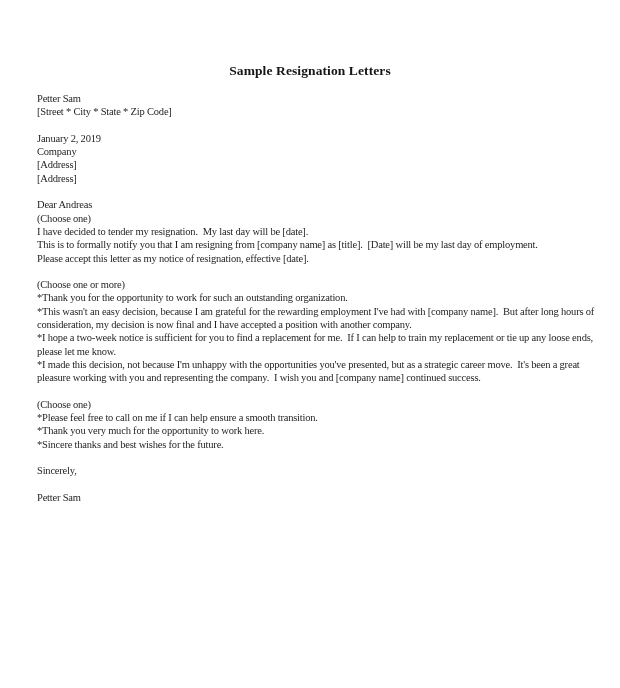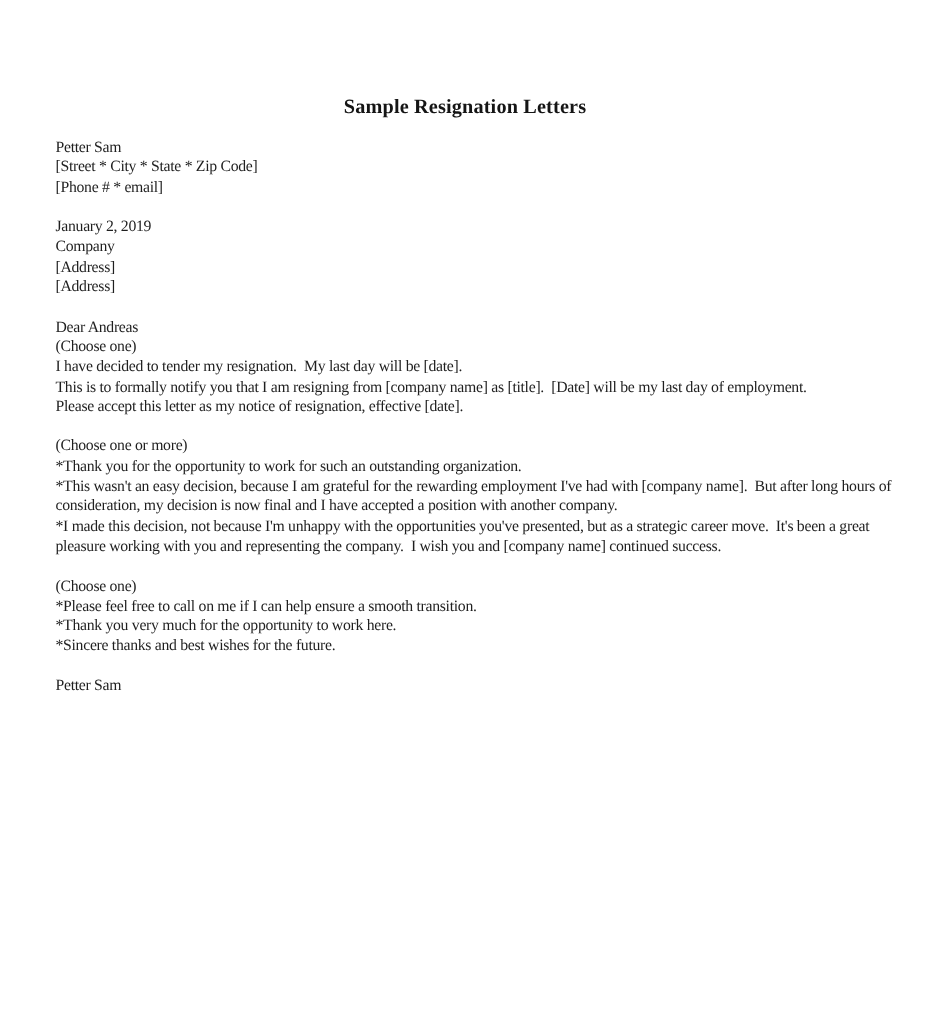--- a/index.html
+++ b/index.html
@@ -37,44 +37,47 @@
 </style>
 </head>
 <body>
 
 <div class="page">
   <h1 class="doc-title">Sample Resignation Letters</h1>
   <div class="letter-body">
       <div class="block">
         <div class="line">Petter Sam</div>
         <div class="line">[Street * City * State * Zip Code]</div>
-        <div class="line">[Phone # * email]</div>
       </div>
       <div class="block">
         <div class="line">January 2, 2019</div>
         <div class="line">Company</div>
         <div class="line">[Address]</div>
         <div class="line">[Address]</div>
       </div>
       <div class="block">
         <div class="line">Dear Andreas</div>
         <div class="line">(Choose one)</div>
         <div class="line">I have decided to tender my resignation.  My last day will be [date].</div>
         <div class="line">This is to formally notify you that I am resigning from [company name] as [title].  [Date] will be my last day of employment.</div>
         <div class="line">Please accept this letter as my notice of resignation, effective [date].</div>
       </div>
       <div class="block">
         <div class="line">(Choose one or more)</div>
         <div class="line">*Thank you for the opportunity to work for such an outstanding organization.</div>
         <div class="line">*This wasn't an easy decision, because I am grateful for the rewarding employment I've had with [company name].  But after long hours of consideration, my decision is now final and I have accepted a position with another company.</div>
+        <div class="line">*I hope a two-week notice is sufficient for you to find a replacement for me.  If I can help to train my replacement or tie up any loose ends, please let me know.</div>
         <div class="line">*I made this decision, not because I'm unhappy with the opportunities you've presented, but as a strategic career move.  It's been a great pleasure working with you and representing the company.  I wish you and [company name] continued success.</div>
       </div>
       <div class="block">
         <div class="line">(Choose one)</div>
         <div class="line">*Please feel free to call on me if I can help ensure a smooth transition.</div>
         <div class="line">*Thank you very much for the opportunity to work here.</div>
         <div class="line">*Sincere thanks and best wishes for the future.</div>
       </div>
       <div class="block">
+        <div class="line">Sincerely,</div>
+      </div>
+      <div class="block">
         <div class="line">Petter Sam</div>
       </div>
     </div>
 </div>
 
 </body></html>

